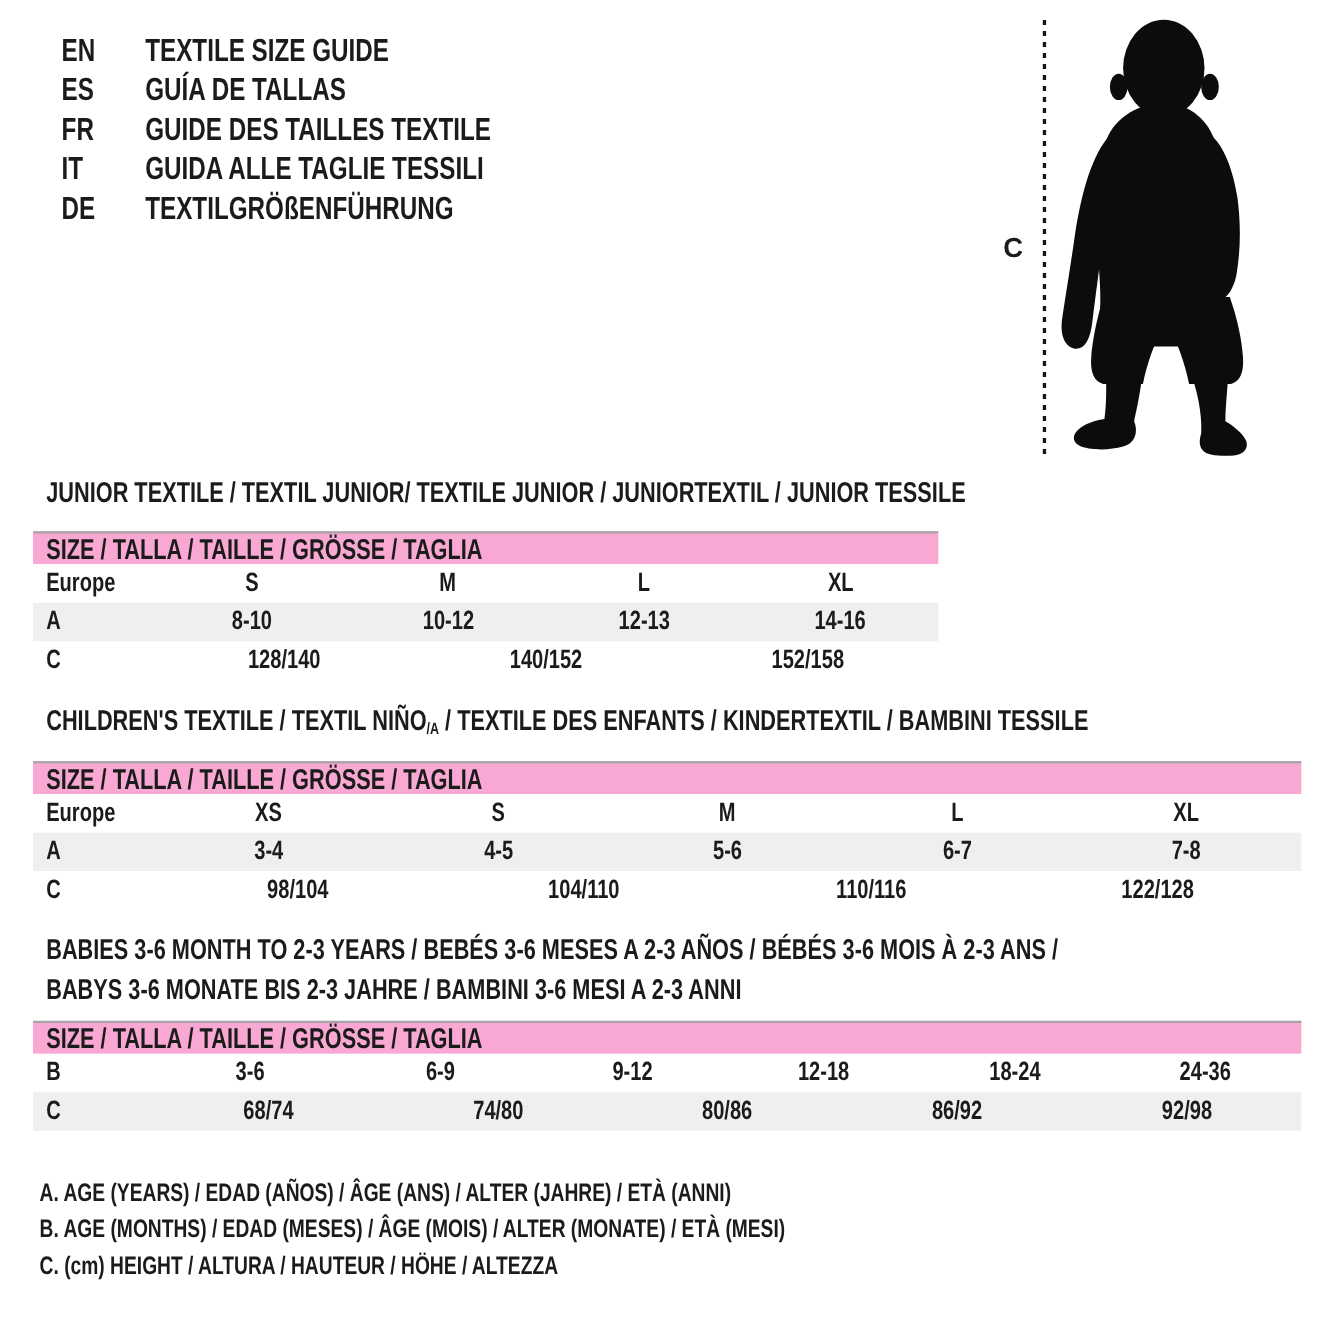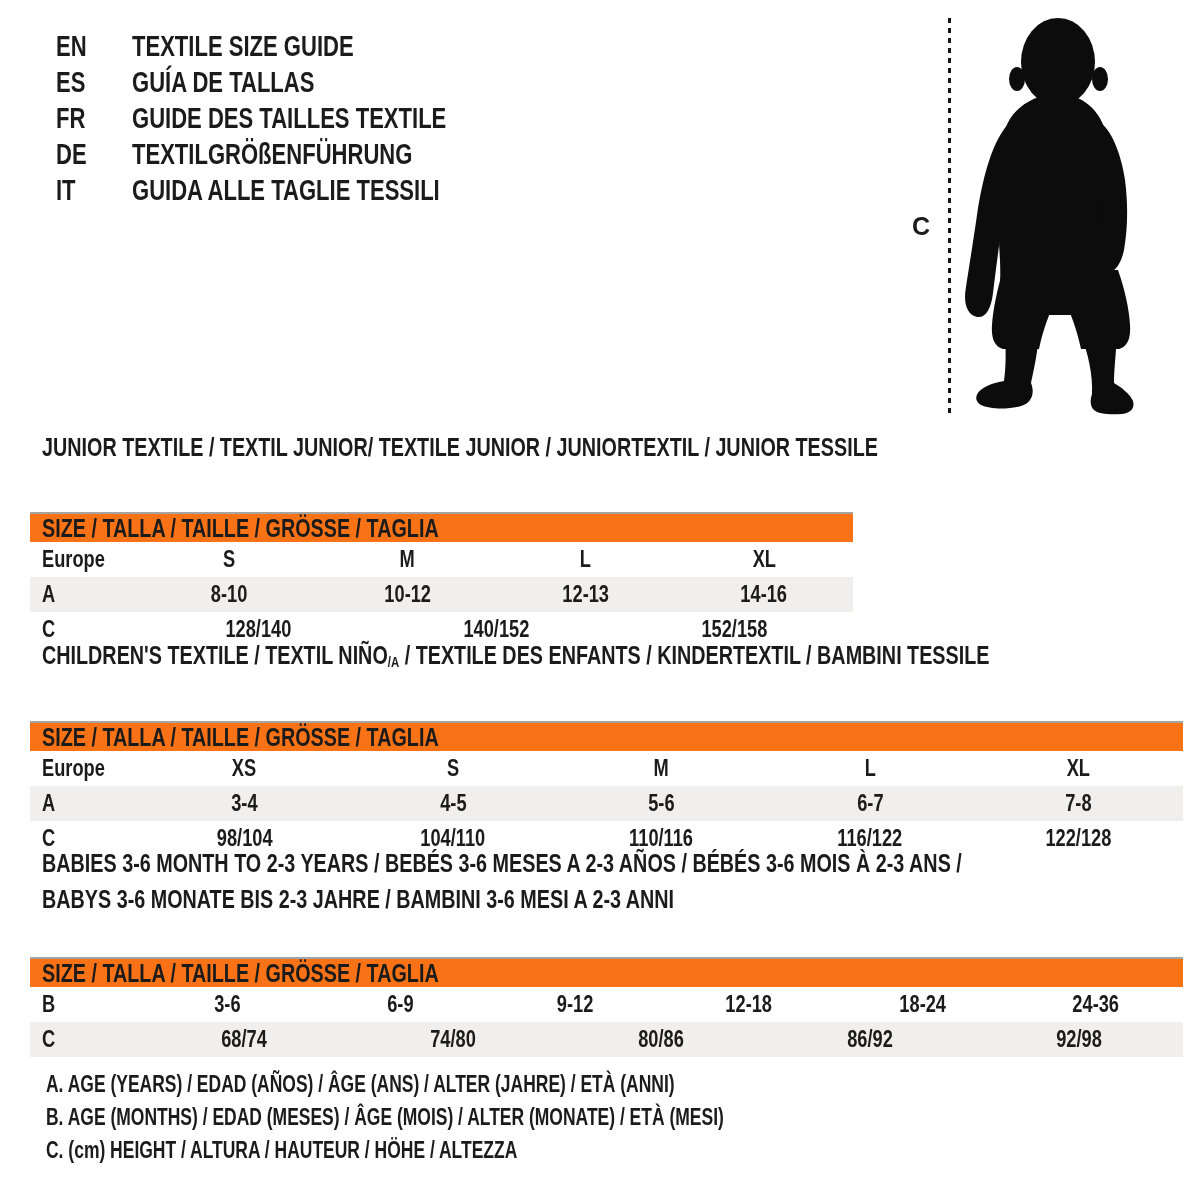--- a/index.html
+++ b/index.html
@@ -17,28 +17,28 @@
   
   .dashline{position:absolute;left:948px;top:18px;width:3px;height:398px;
     background:repeating-linear-gradient(to bottom,#151515 0 5px,transparent 5px 10px);}
   .cmark{position:absolute;left:912px;top:214px;font-size:25px;line-height:25px;}
   .baby{position:absolute;left:955px;top:15px;}
   
   .ttitle{position:absolute;left:42px;font-size:26px;line-height:27px;}
   .sub{font-size:15px;vertical-align:-3px;}
   
   .table{position:absolute;left:30px;}
-  .bar{height:30px;line-height:29px;background:#f97316;border-top:2px solid #a5a5a5;
-    padding-left:12px;font-size:26px;box-sizing:border-box;margin-top:29px;}
+  .bar{height:30px;line-height:29px;background:#f9a8d4;border-top:2px solid #a5a5a5;
+    padding-left:12px;font-size:26px;box-sizing:border-box;}
   .trow{display:flex;height:35px;line-height:34px;font-size:24px;background:#fff;}
   .trow.shaded{background:#f0efee;}
   .tlabel{flex:0 0 110px;padding-left:12px;box-sizing:border-box;text-align:left;}
   .tcell{flex:1;text-align:center;}
   
-  .legend{position:absolute;left:46px;top:1068px;}
+  .legend{position:absolute;left:36px;top:1068px;}
   .legend-row{height:33px;line-height:33px;font-size:23px;}
 </style>
 </head>
 <body>
 
 <div class="page">
 
   <div class="langs">
     <div class="lang-row">
       <span class="lang-code"><span class="cond">EN</span></span>
@@ -46,26 +46,26 @@
     </div>
     <div class="lang-row">
       <span class="lang-code"><span class="cond">ES</span></span>
       <span><span class="cond">GUÍA DE TALLAS</span></span>
     </div>
     <div class="lang-row">
       <span class="lang-code"><span class="cond">FR</span></span>
       <span><span class="cond">GUIDE DES TAILLES TEXTILE</span></span>
     </div>
     <div class="lang-row">
+      <span class="lang-code"><span class="cond">IT</span></span>
+      <span><span class="cond">GUIDA ALLE TAGLIE TESSILI</span></span>
+    </div>
+    <div class="lang-row">
       <span class="lang-code"><span class="cond">DE</span></span>
       <span><span class="cond">TEXTILGRÖßENFÜHRUNG</span></span>
-    </div>
-    <div class="lang-row">
-      <span class="lang-code"><span class="cond">IT</span></span>
-      <span><span class="cond">GUIDA ALLE TAGLIE TESSILI</span></span>
     </div>
   </div>
 
   <div class="dashline"></div>
   <div class="cmark">C</div>
   <svg class="baby" width="190" height="405" viewBox="0 0 190 405" fill="#0c0c0c">
     <ellipse cx="103" cy="47" rx="37" ry="44"></ellipse>
     <ellipse cx="62" cy="64" rx="8" ry="12"></ellipse>
     <ellipse cx="145" cy="64" rx="8" ry="12"></ellipse>
     <path d="M 103 78 C 76 80 56 95 50 115 C 44 152 42 202 45 245 C 46 270 44 286 42 300
@@ -142,21 +142,20 @@
           <div class="tcell"><span class="condc">4-5</span></div>
           <div class="tcell"><span class="condc">5-6</span></div>
           <div class="tcell"><span class="condc">6-7</span></div>
           <div class="tcell"><span class="condc">7-8</span></div>
         </div>
         <div class="trow">
           <div class="tlabel"><span class="cond">C</span></div>
           <div class="tcell"><span class="condc">98/104</span></div>
           <div class="tcell"><span class="condc">104/110</span></div>
           <div class="tcell"><span class="condc">110/116</span></div>
-          <div class="tcell"><span class="condc">116/122</span></div>
           <div class="tcell"><span class="condc">122/128</span></div>
         </div>
       </div>
   </div>
 
   <div class="ttitle" style="top:845px;line-height:36px">
     <div><span class="cond">BABIES 3-6 MONTH TO 2-3 YEARS / BEBÉS 3-6 MESES A 2-3 AÑOS / BÉBÉS 3-6 MOIS À 2-3 ANS /</span></div>
     <div><span class="cond">BABYS 3-6 MONATE BIS 2-3 JAHRE / BAMBINI 3-6 MESI A 2-3 ANNI</span></div>
   </div>
   <div class="table" style="top:928px;width:1153px">

